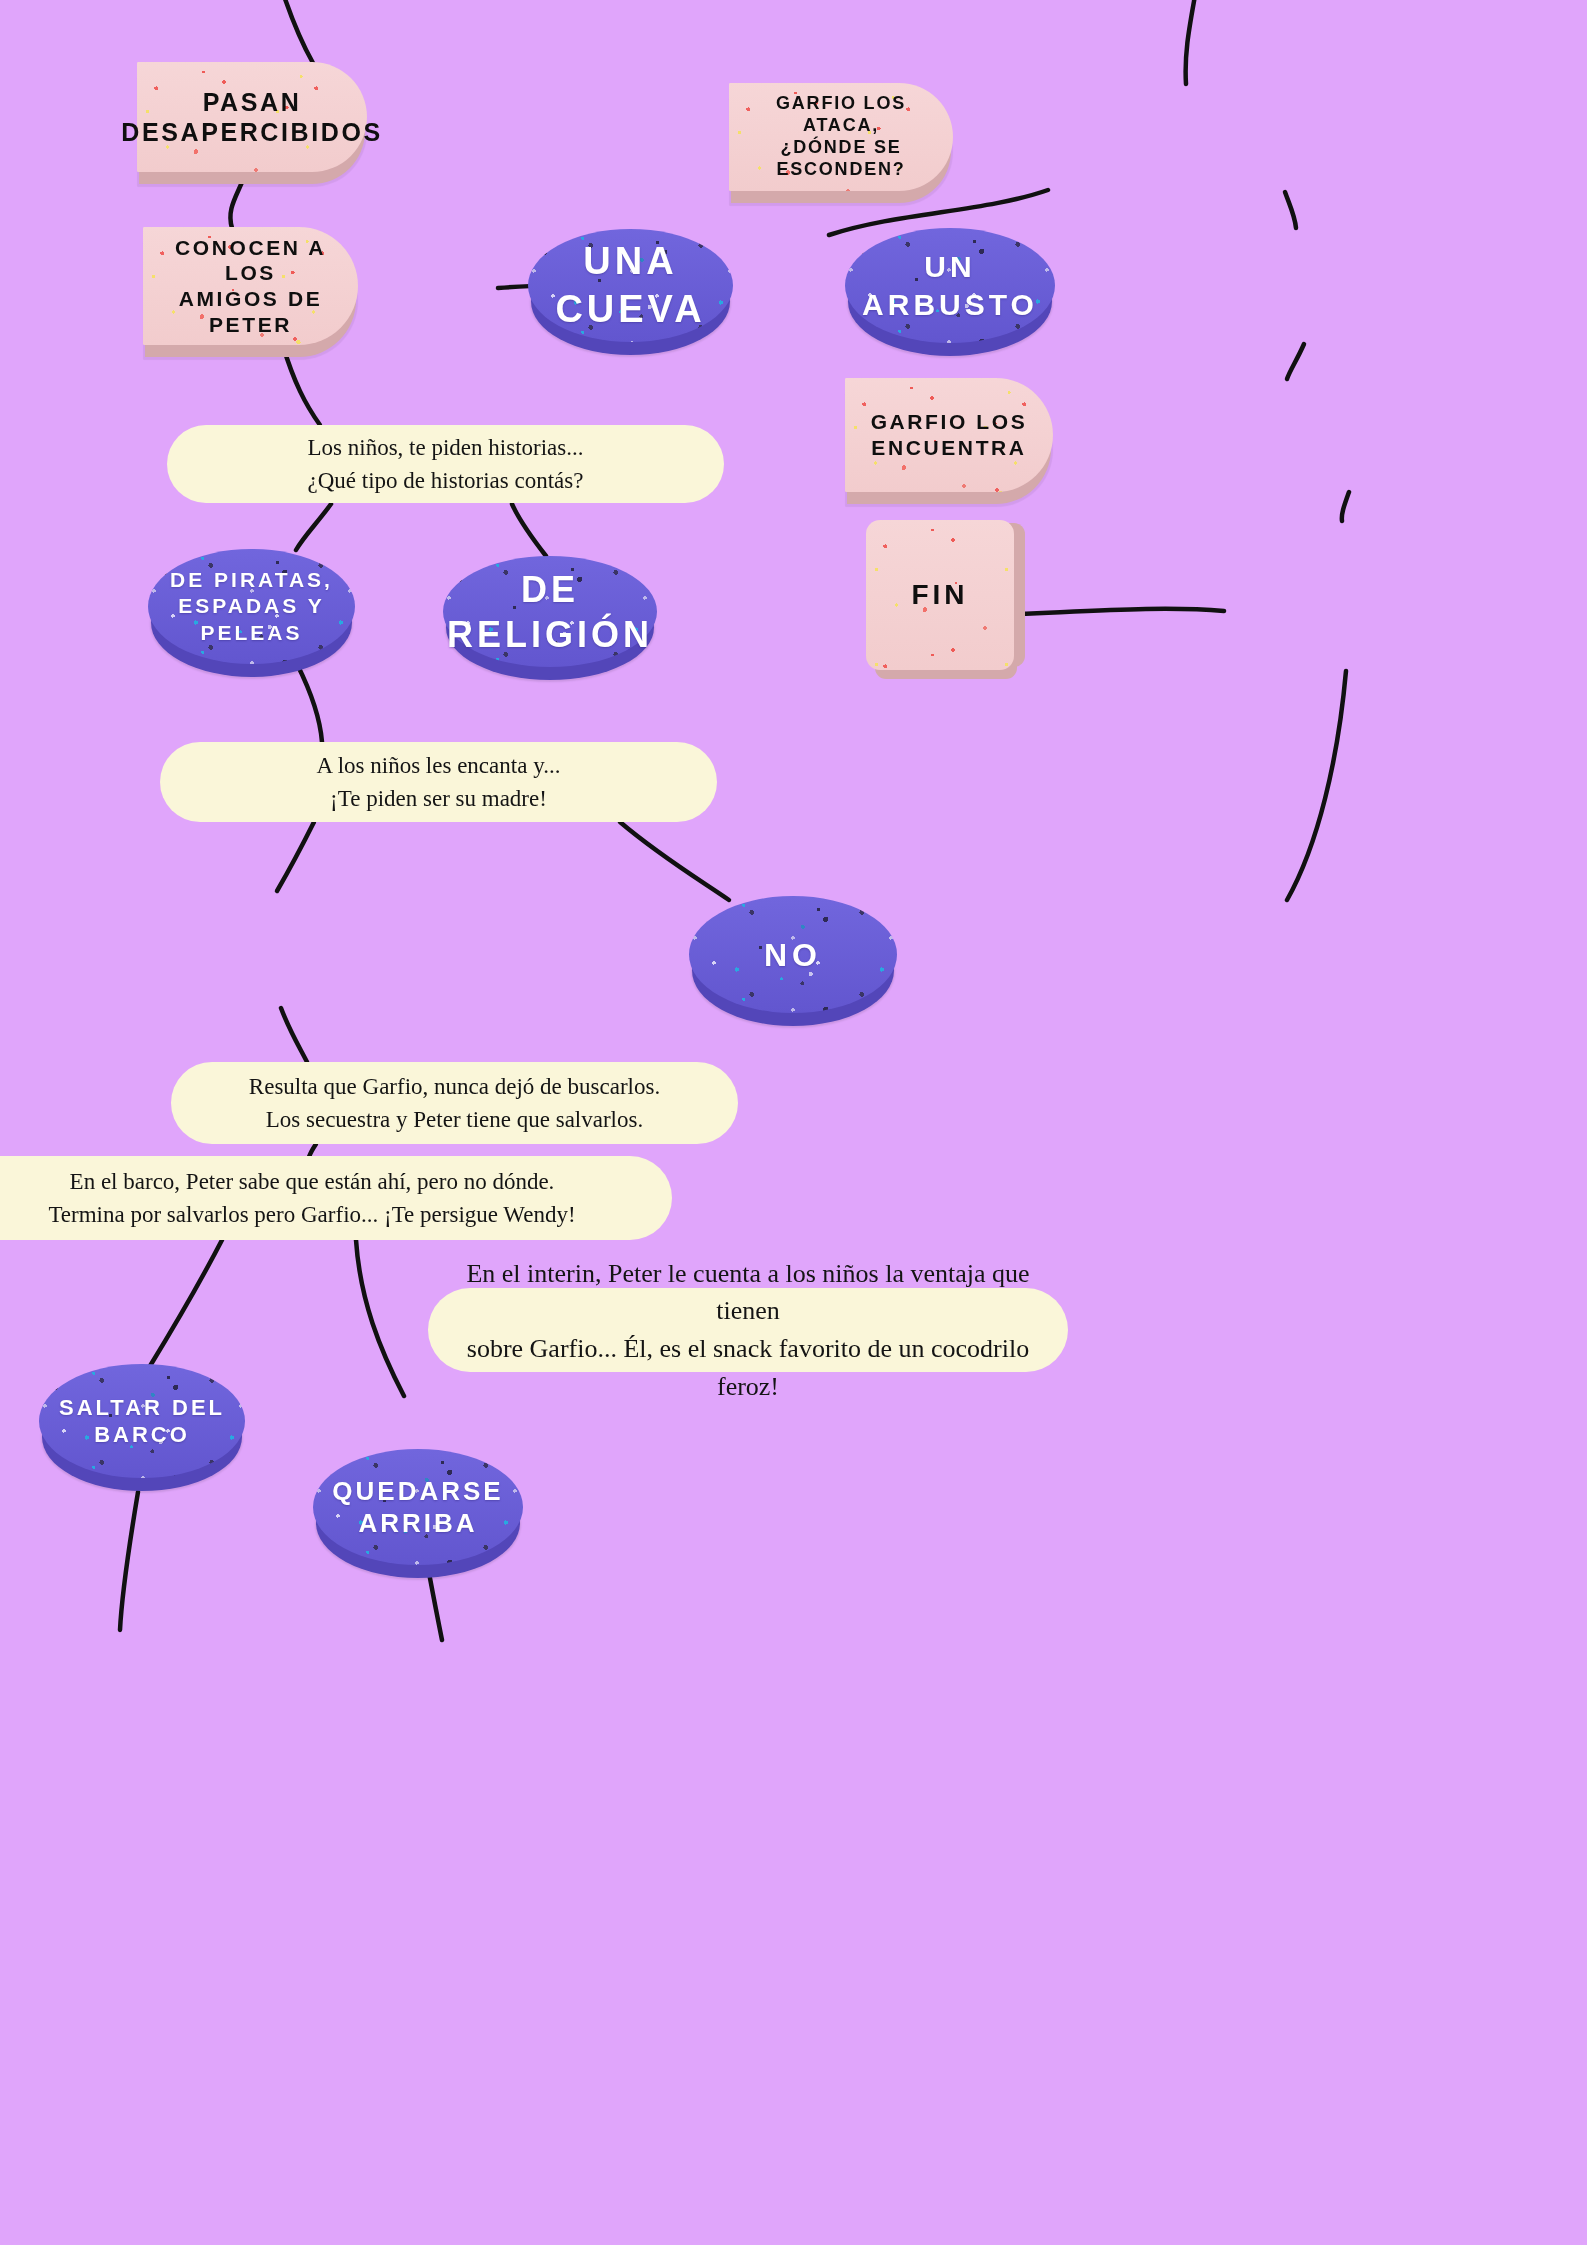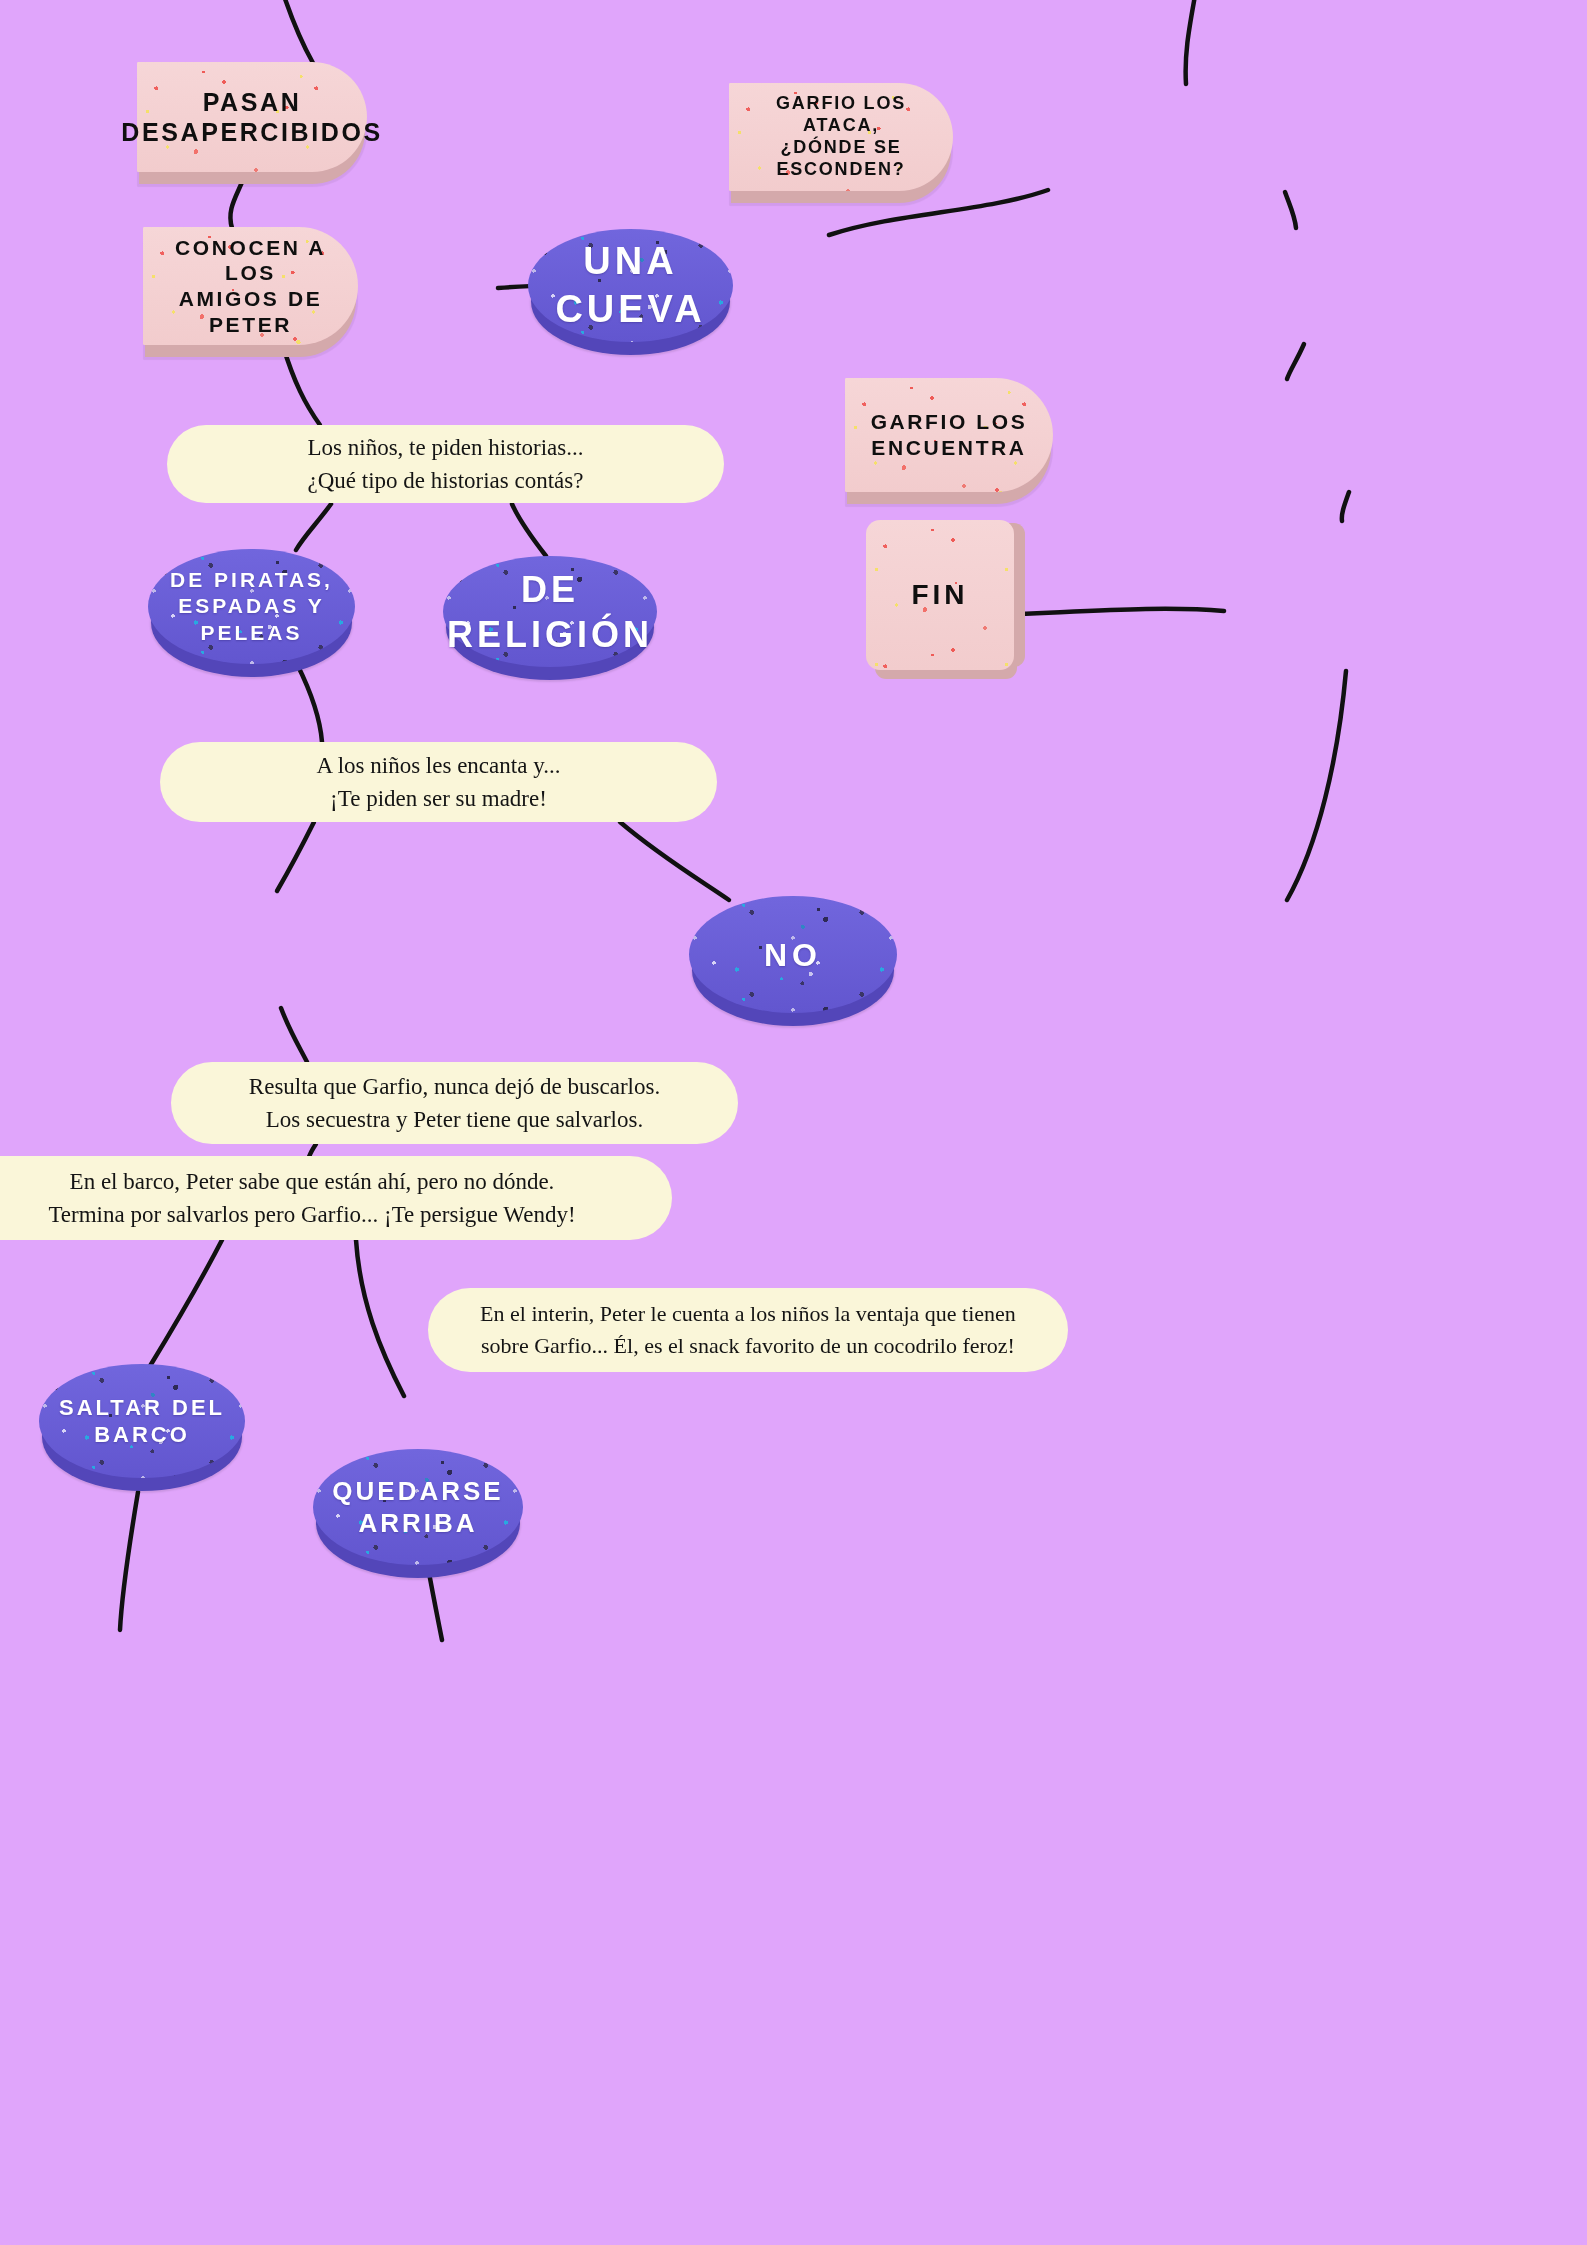--- a/index.html
+++ b/index.html
@@ -112,21 +112,21 @@
   #n-religion     {left:443px;  top:556px; width:214px; height:111px; font-size:36px;}
   #n-si           {left:150px;  top:891px; width:204px; height:117px; font-size:32px; letter-spacing:5px;}
   #n-no           {left:689px;  top:896px; width:208px; height:117px; font-size:32px; letter-spacing:5px;}
   #n-saltar       {left:39px;   top:1364px;width:206px; height:114px; font-size:22px; letter-spacing:3px;}
   #n-quedarse     {left:313px;  top:1449px;width:210px; height:116px; font-size:26px; letter-spacing:3px;}
 
   #c-historias    {left:167px;  top:425px; width:557px; height:78px;  font-size:23px;}
   #c-encanta      {left:160px;  top:742px; width:557px; height:80px;  font-size:23px;}
   #c-resulta      {left:171px;  top:1062px;width:567px; height:82px;  font-size:23px;}
   #c-barco        {left:-48px;  top:1156px;width:720px; height:84px;  font-size:23px;}
-  #c-interin      {left:428px;  top:1288px;width:640px; height:84px;  font-size:22px;}
+  #c-interin      {left:428px;  top:1288px;width:640px; height:84px;  font-size:26px;}
 </style>
 </head>
 <body>
 
 <div id="stage">
 
   <svg class="edges" viewBox="0 0 1587 2245" xmlns="http://www.w3.org/2000/svg">
 
     <path d="M 282 -10 C 292 20 300 40 313 63"></path>
 
@@ -190,20 +190,23 @@
   </div>
 
   <div class="node pink square" id="n-fin">
     <span class="lbl">FIN</span>
   </div>
 
   <div class="node purple" id="n-cueva">
     <span class="lbl">UNA CUEVA</span>
   </div>
 
+  <div class="node purple" id="n-arbusto">
+    <span class="lbl">UN ARBUSTO</span>
+  </div>
 
   <div class="node purple" id="n-piratas">
     <span class="lbl"><span>DE PIRATAS,</span><br><span>ESPADAS Y</span><br><span>PELEAS</span></span>
   </div>
 
   <div class="node purple" id="n-religion">
     <span class="lbl">DE RELIGIÓN</span>
   </div>
 
 

